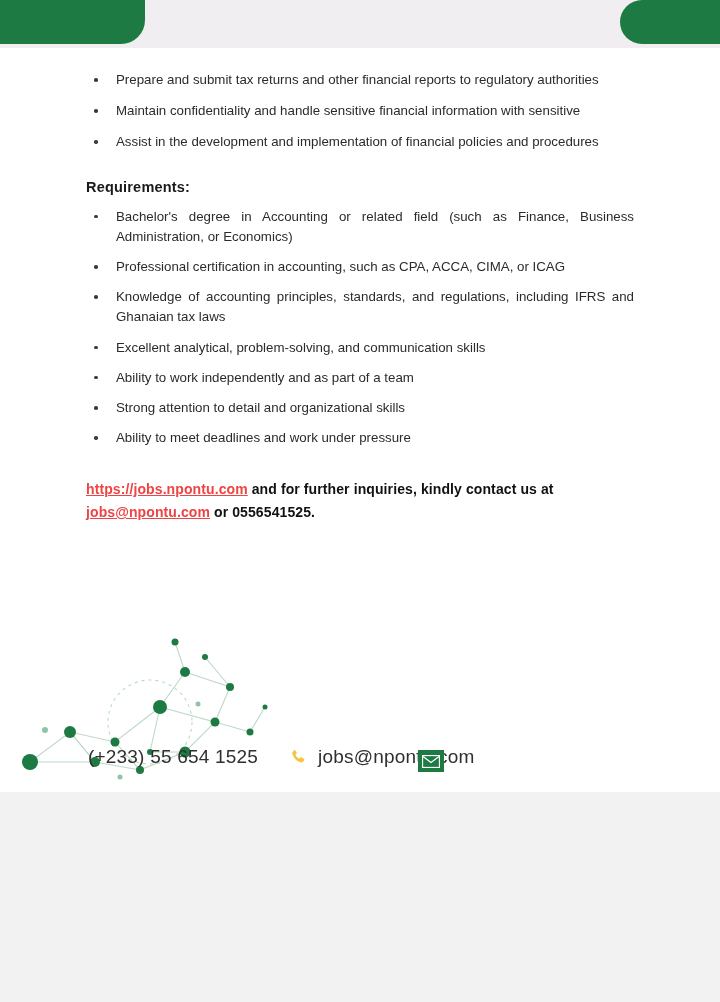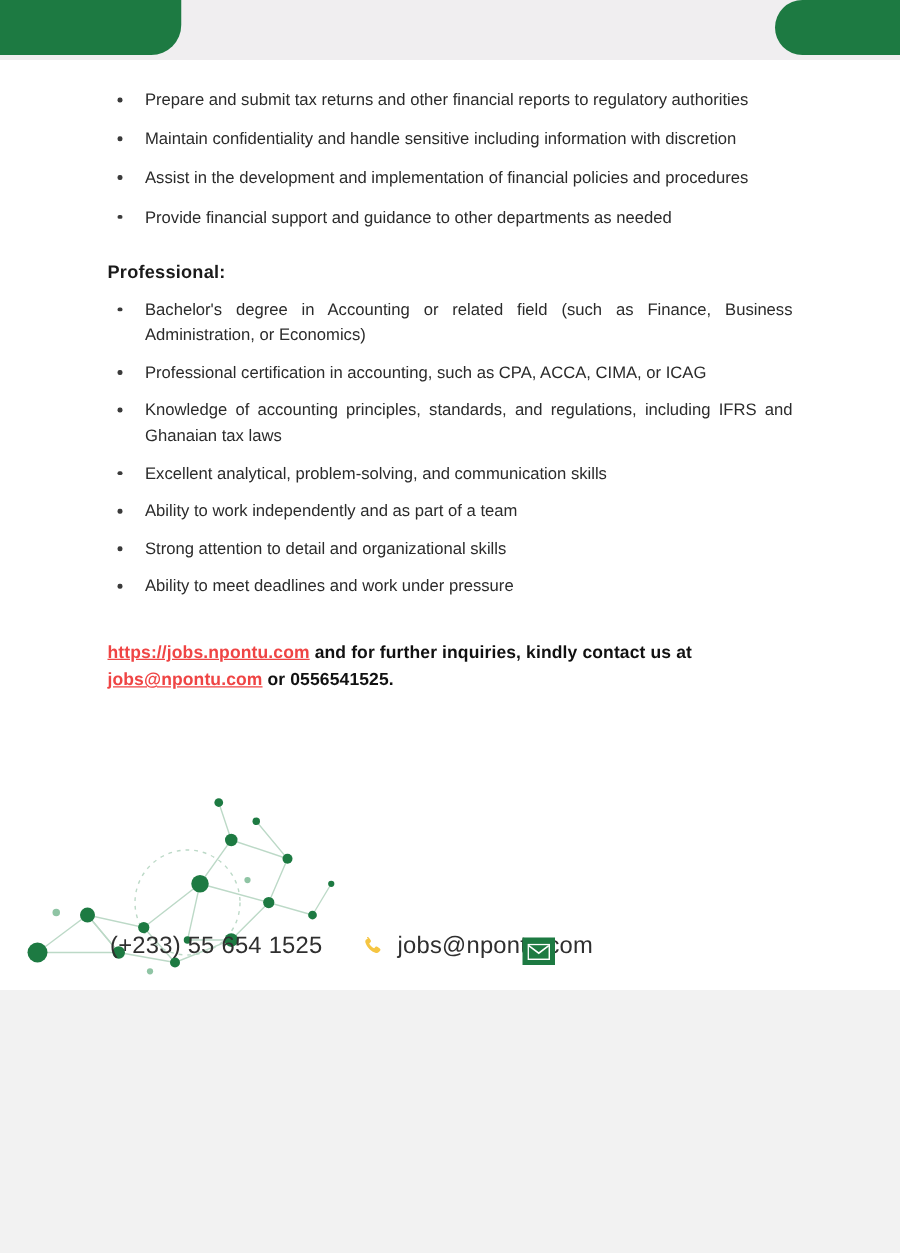--- a/index.html
+++ b/index.html
@@ -173,26 +173,25 @@
   <div class="top-band">
     <div class="top-bar-left"></div>
     <div class="top-bar-right"></div>
   </div>
   <div class="paper-shadow"></div>
 
   <div class="content">
 
     <ul class="bullets">
       <li>Prepare and submit tax returns and other financial reports to regulatory authorities</li>
-      <li>Maintain confidentiality and handle sensitive including information with discretion</li>
+      <li>Maintain confidentiality and handle sensitive financial information with sensitive</li>
       <li>Assist in the development and implementation of financial policies and procedures</li>
-      <li>Provide financial support and guidance to other departments as needed</li>
     </ul>
 
-    <div class="section-heading">Professional:</div>
+    <div class="section-heading">Requirements:</div>
 
     <ul class="bullets req">
       <li>Bachelor's degree in Accounting or related field (such as Finance, Business Administration, or Economics)</li>
       <li>Professional certification in accounting, such as CPA, ACCA, CIMA, or ICAG</li>
       <li>Knowledge of accounting principles, standards, and regulations, including IFRS and Ghanaian tax laws</li>
       <li>Excellent analytical, problem-solving, and communication skills</li>
       <li>Ability to work independently and as part of a team</li>
       <li>Strong attention to detail and organizational skills</li>
       <li>Ability to meet deadlines and work under pressure</li>
     </ul>

